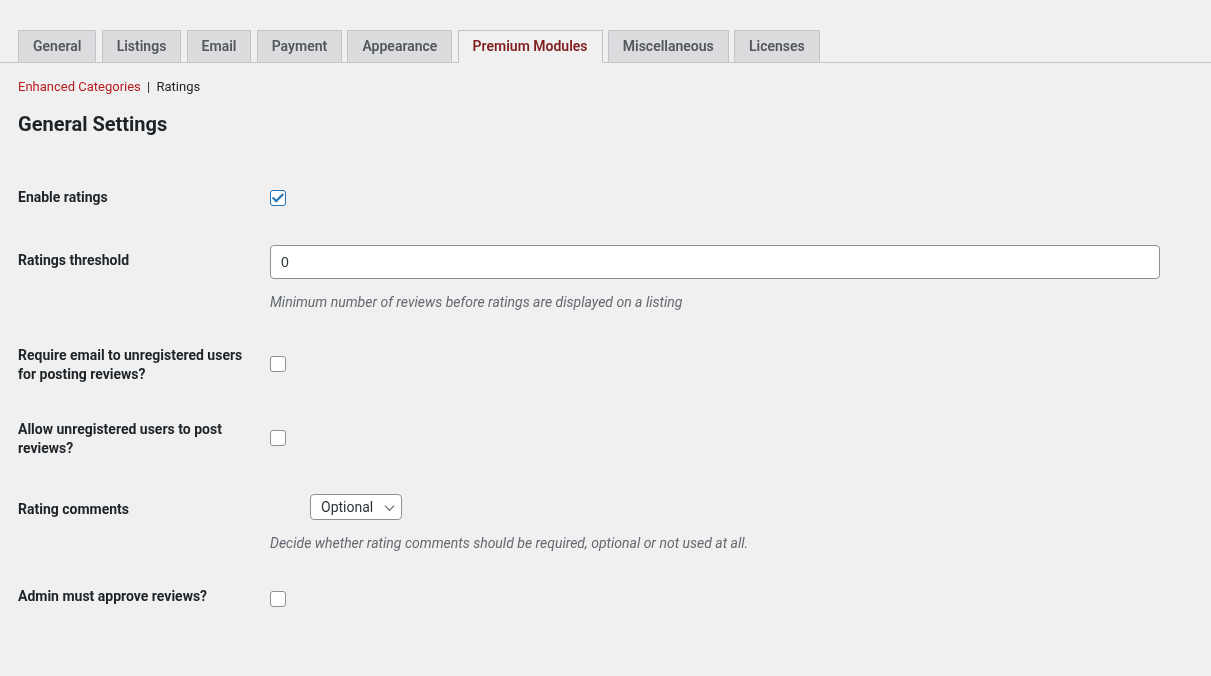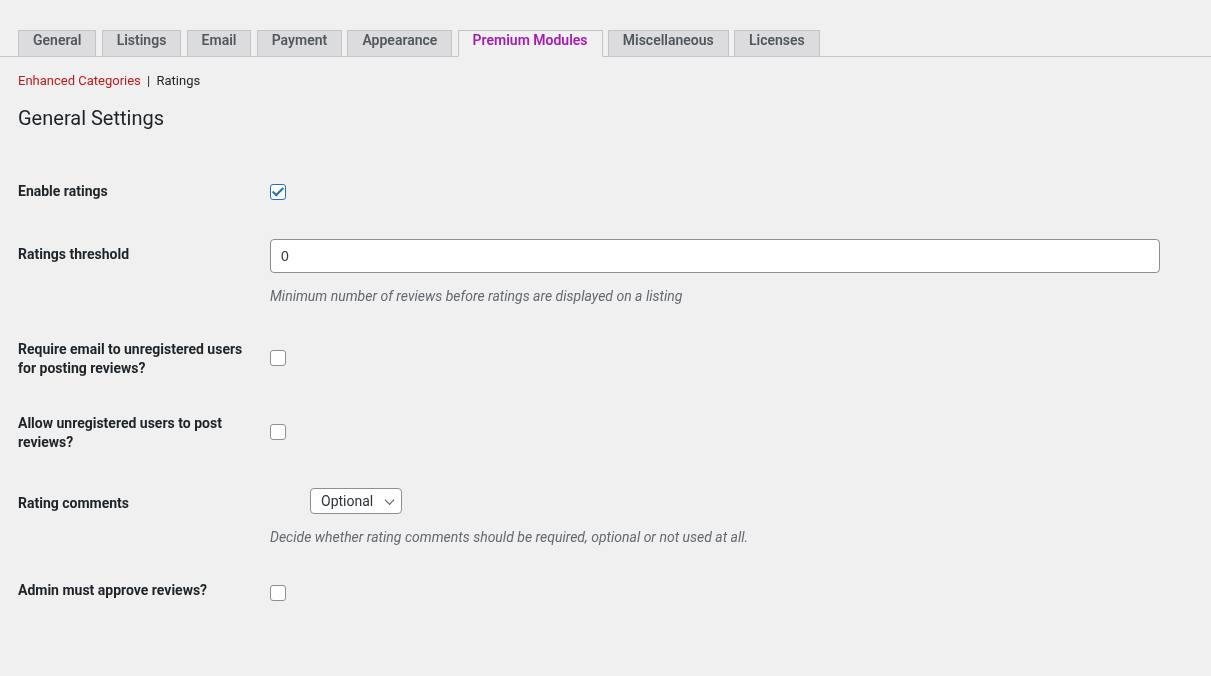--- a/index.html
+++ b/index.html
@@ -11,50 +11,50 @@
     }
     .wrap { padding: 0; }
     .nav-tab-wrapper {
       border-bottom: 1px solid #c3c4c7;
       padding-top: 29px;
       padding-left: 18px;
       margin: 0;
     }
     .nav-tab {
       display: inline-block;
-      padding: 1px 14px 8px;
+      padding: 7px 14px 8px;
       margin: 0 2px 0 0;
       background: #dcdcde;
       border: 1px solid #c3c4c7;
       color: #50575e;
       font-size: 14px;
       font-weight: 600;
       text-decoration: none;
       border-bottom: 1px solid #c3c4c7;
       position: relative;
       top: 1px;
     }
     .nav-tab-active {
       background: #f0f0f1;
-      color: #a21caf;
+      color: #7f1d1d;
       border-bottom: 1px solid #f0f0f1;
     }
     .subnav {
       padding: 16px 18px 4px;
       font-size: 13px;
     }
     .subnav a {
       color: #b91c1c;
       text-decoration: none;
     }
     .subnav .sep { color: #1d2327; margin: 0 3px; }
     .subnav .current { color: #1d2327; }
     .section-heading {
       font-size: 20px;
-      font-weight: 400;
+      font-weight: 700;
       color: #1d2327;
       padding: 14px 18px 6px;
     }
     table.form-table {
       width: 100%;
       border-collapse: collapse;
       margin-top: 30px;
     }
     table.form-table > tbody > tr > th {
       text-align: left;

